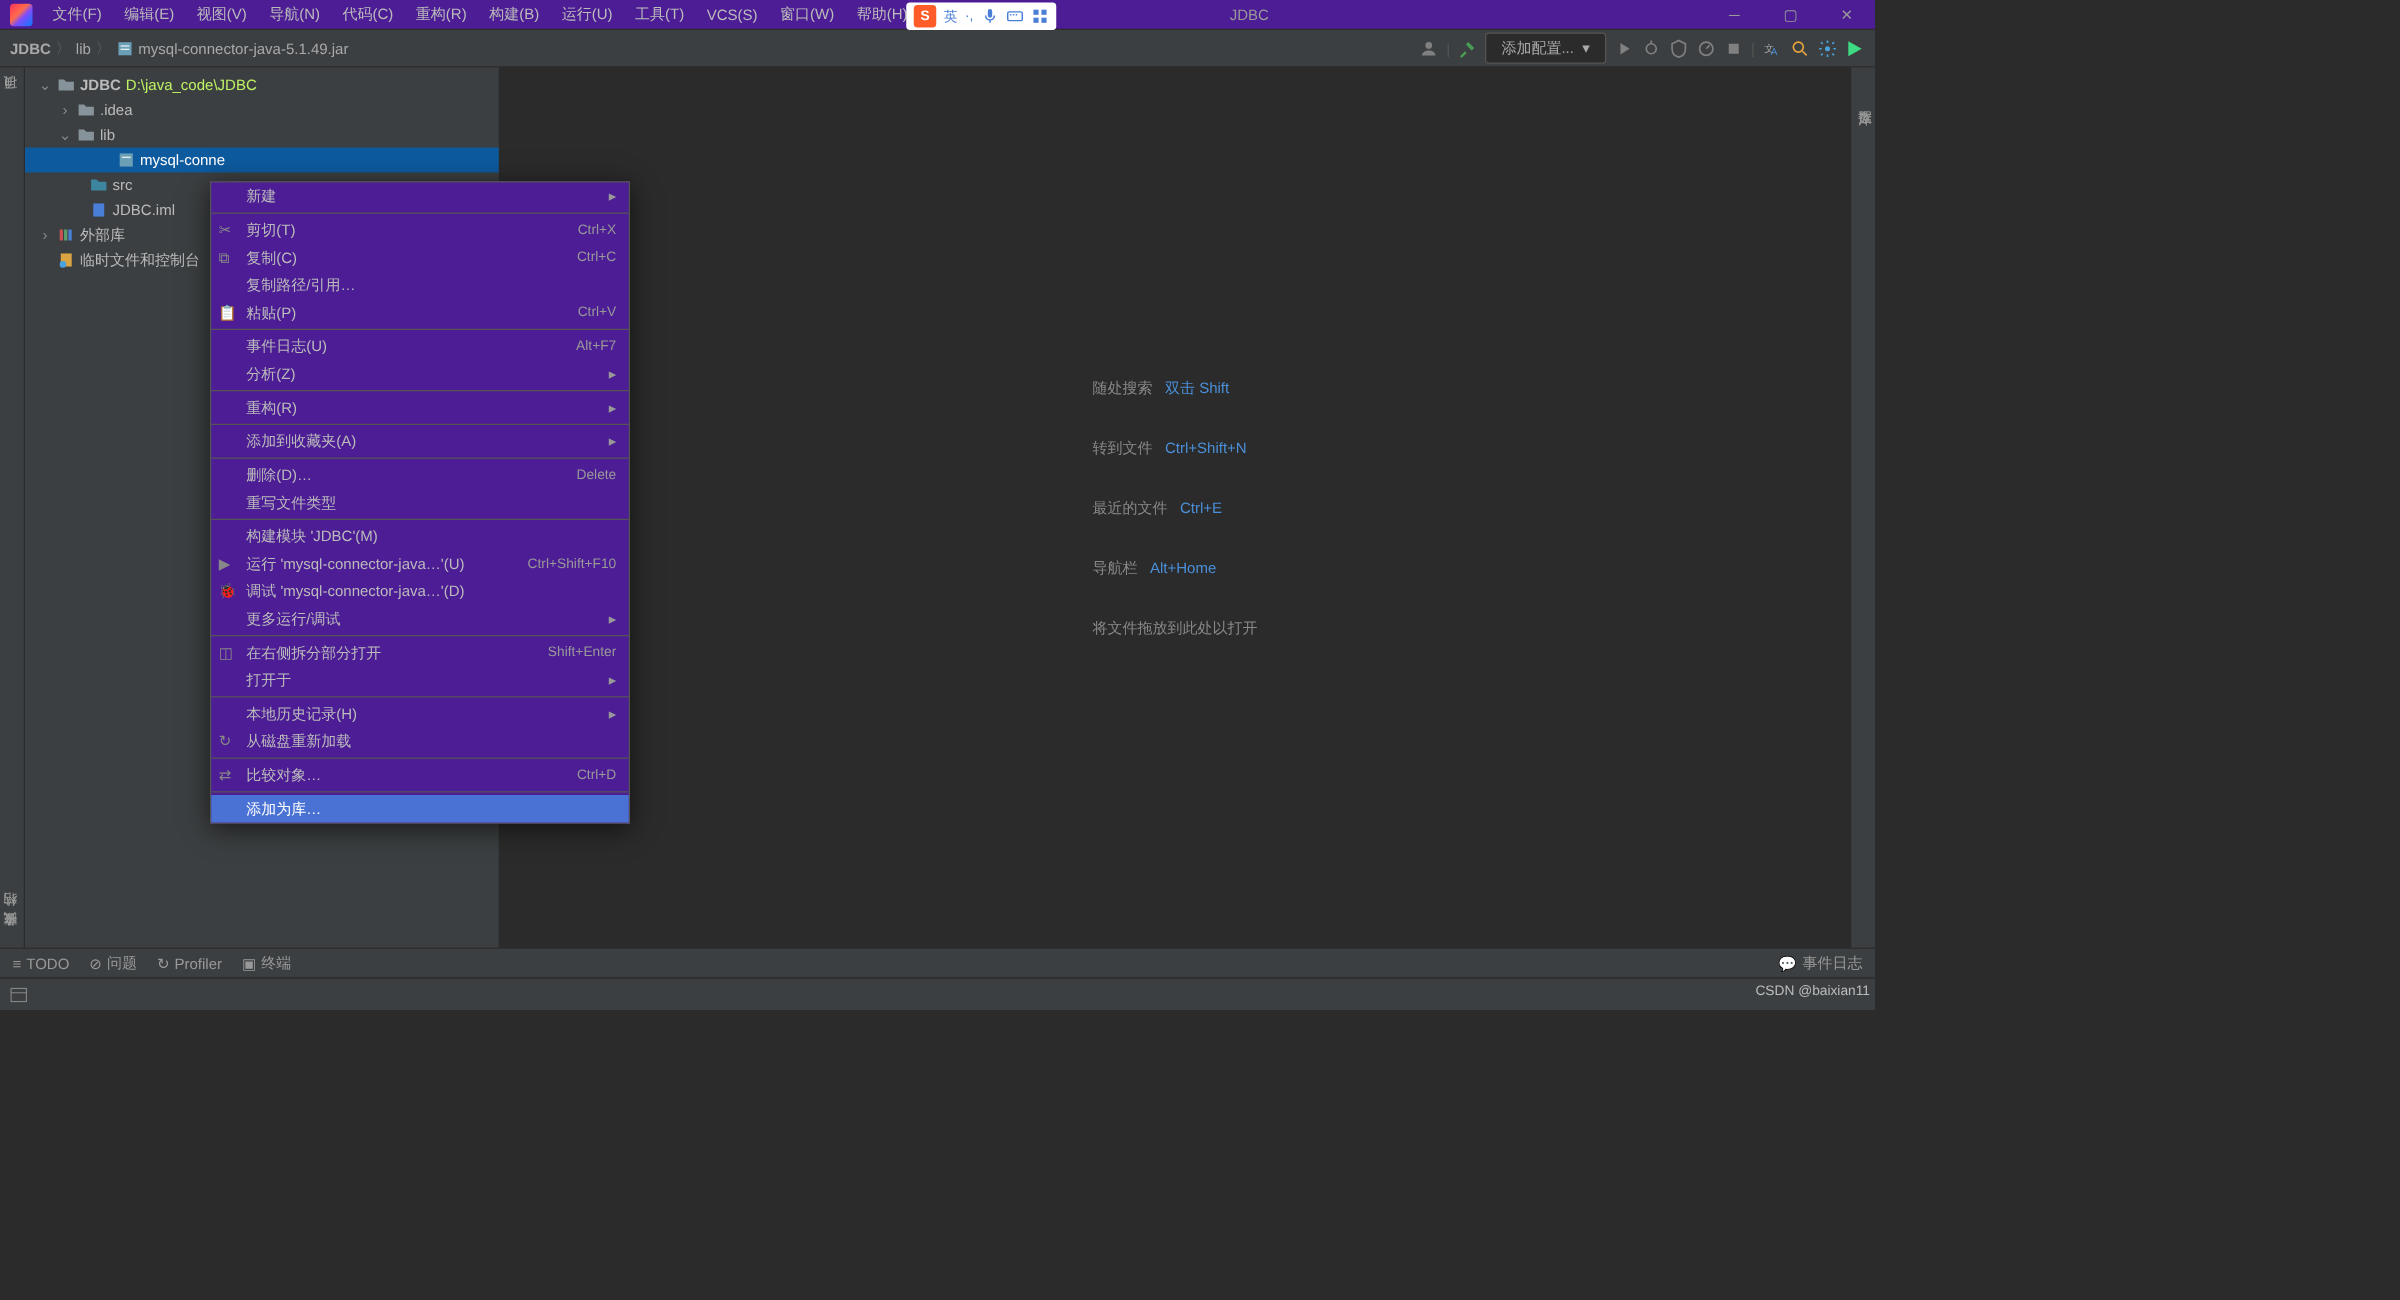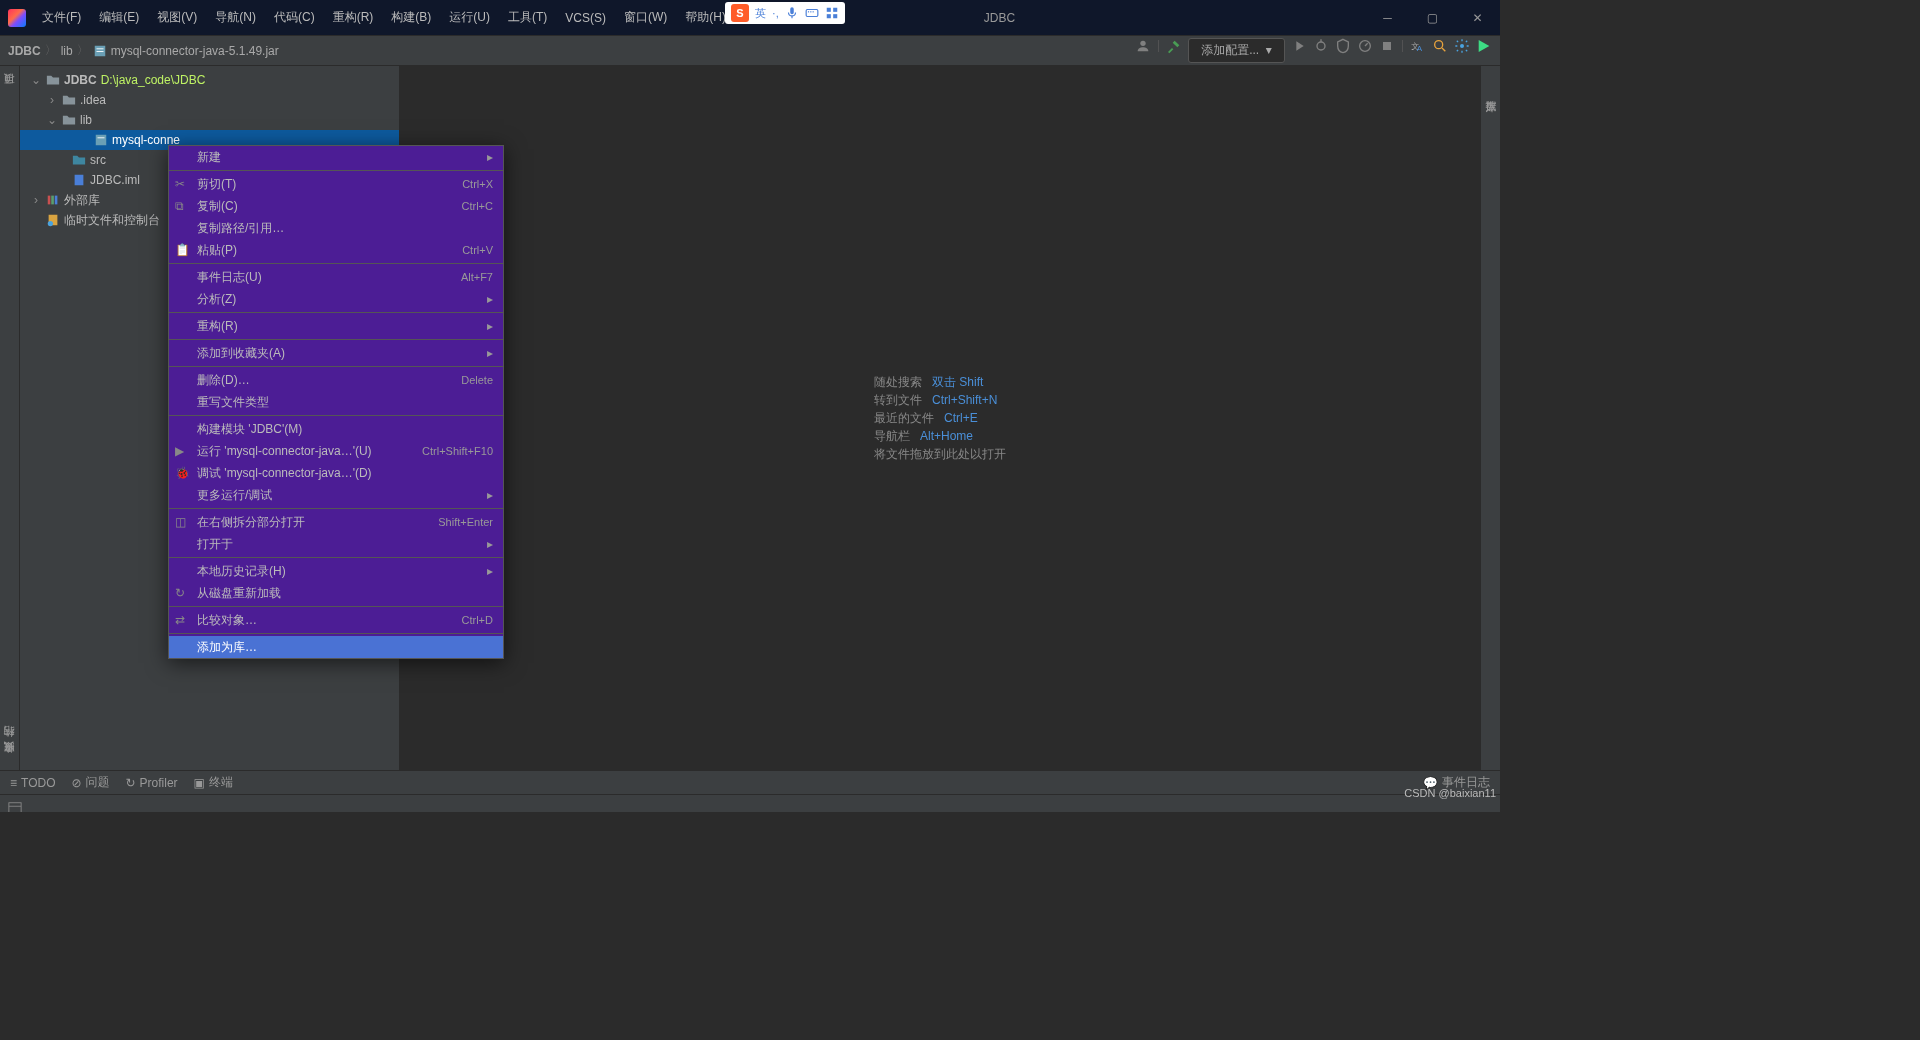--- a/index.html
+++ b/index.html
@@ -1,33 +1,33 @@
 <!DOCTYPE html>
 <html><head>
 <meta charset="utf-8">
 <style>
 *{margin:0;padding:0;box-sizing:border-box;font-family:"Microsoft YaHei","Segoe UI",Arial,sans-serif;font-size:12px;user-select:none}
 body{background:#2b2b2b;color:#bbbbbb;width:1500px;height:812px;overflow:hidden;position:relative}
-.title-bar{height:36px;background:#0f172a;display:flex;align-items:center;border-bottom:1px solid #2b2b2b}
+.title-bar{height:24px;background:#4c1d95;display:flex;align-items:center;border-bottom:1px solid #2b2b2b}
 .logo{width:18px;height:18px;margin:0 8px;background:linear-gradient(135deg,#fe315d,#ff6b4a 40%,#7c4dff 60%,#087cfa);border-radius:3px}
 .menu-bar{display:flex;align-items:center;gap:2px}
 .menu-item{padding:4px 8px;color:#bbbbbb;cursor:pointer}
 .title-text{flex:1;text-align:center;color:#999;margin-left:-100px}
 .ime-bar{position:absolute;left:725px;top:2px;height:22px;background:#fff;border-radius:3px;display:flex;align-items:center;padding:0 6px;gap:6px}
 .ime-s{width:18px;height:18px;background:#ff5c29;border-radius:3px;color:#fff;font-weight:bold;display:flex;align-items:center;justify-content:center;font-size:11px}
 .ime-lang{color:#4a7fd8;font-size:11px}
 .ime-icon{width:14px;height:14px;color:#4a7fd8}
 .win-controls{display:flex;margin-left:auto}
 .win-btn{width:45px;height:28px;display:flex;align-items:center;justify-content:center;color:#999;cursor:pointer}
 .toolbar{height:30px;background:#3c3f41;display:flex;align-items:center;border-bottom:1px solid #2b2b2b;padding:0 8px}
 .breadcrumb{display:flex;align-items:center;gap:4px;color:#a9a9a9}
 .crumb{display:flex;align-items:center;gap:4px}
 .chev{color:#666}
 .jar-icon{width:14px;height:14px;display:inline-block}
-.toolbar-right{margin-left:auto;display:flex;align-items:flex-start;gap:6px}
+.toolbar-right{margin-left:auto;display:flex;align-items:center;gap:6px}
 .config-btn{background:#2b2b2b;border:1px solid #555;padding:3px 12px;color:#aaa;border-radius:3px;cursor:pointer}
 .tb-icon{width:16px;height:16px;color:#808080;cursor:pointer}
 .hammer{color:#499c54}
 .main{display:flex;height:calc(100% - 108px)}
 .gutter-left{width:20px;background:#3c3f41;display:flex;flex-direction:column;align-items:center;padding-top:18px;border-right:1px solid #2b2b2b}
 .gutter-tab{writing-mode:vertical-lr;color:#999;padding:8px 0;font-size:11px;cursor:pointer;display:flex;align-items:center;gap:4px}
 .gutter-left .gutter-tab{transform:rotate(180deg)}
 .gutter-right{width:20px;background:#3c3f41;display:flex;flex-direction:column;align-items:center;padding-top:18px;border-left:1px solid #2b2b2b}
 .sidebar{width:380px;background:#3c3f41;border-right:1px solid #2b2b2b;display:flex;flex-direction:column}
 .proj-header{height:28px;display:flex;align-items:center;padding:0 6px;border-bottom:1px solid #2b2b2b;gap:4px}
@@ -36,21 +36,21 @@
 .tree{padding:4px 0;position:relative}
 .tree-row{height:20px;display:flex;align-items:center;padding-left:10px;color:#bbbbbb;cursor:pointer;white-space:nowrap}
 .tree-row.selected{background:#0d5a9e;color:#fff}
 .arrow{width:12px;display:inline-block;text-align:center;color:#888}
 .tree-icon{width:14px;height:14px;margin:0 4px}
 .indent-1{padding-left:26px}
 .indent-2{padding-left:48px}
 .indent-3{padding-left:70px}
 .editor{flex:1;background:#2b2b2b;display:flex;align-items:center;justify-content:center}
 .welcome{text-align:left;color:#888}
-.welcome-row{margin:0 0;font-size:14px}
+.welcome-row{margin:30px 0;font-size:14px}
 .key{color:#4a8fd8;margin-left:10px}
 .context-menu{position:absolute;left:168px;top:145px;width:336px;background:#4c1d95;border:1px solid #555;box-shadow:0 4px 20px rgba(0,0,0,0.6);z-index:1000}
 .ctx-item{height:22px;display:flex;align-items:center;padding:0 10px 0 28px;color:#bbbbbb;cursor:pointer;position:relative}
 .ctx-item.highlighted{background:#4a72d4;color:#fff}
 .ctx-icon{position:absolute;left:6px;width:14px;height:14px;color:#888}
 .ctx-shortcut{margin-left:auto;color:#999;font-size:11px}
 .ctx-arrow{margin-left:auto;color:#999}
 .ctx-sep{height:1px;background:#555;margin:2px 0}
 .status-bar{height:24px;background:#3c3f41;display:flex;align-items:center;padding:0 10px;gap:16px;color:#999;border-top:1px solid #2b2b2b;font-size:11px}
 .status-item{display:flex;align-items:center;gap:4px;cursor:pointer}

